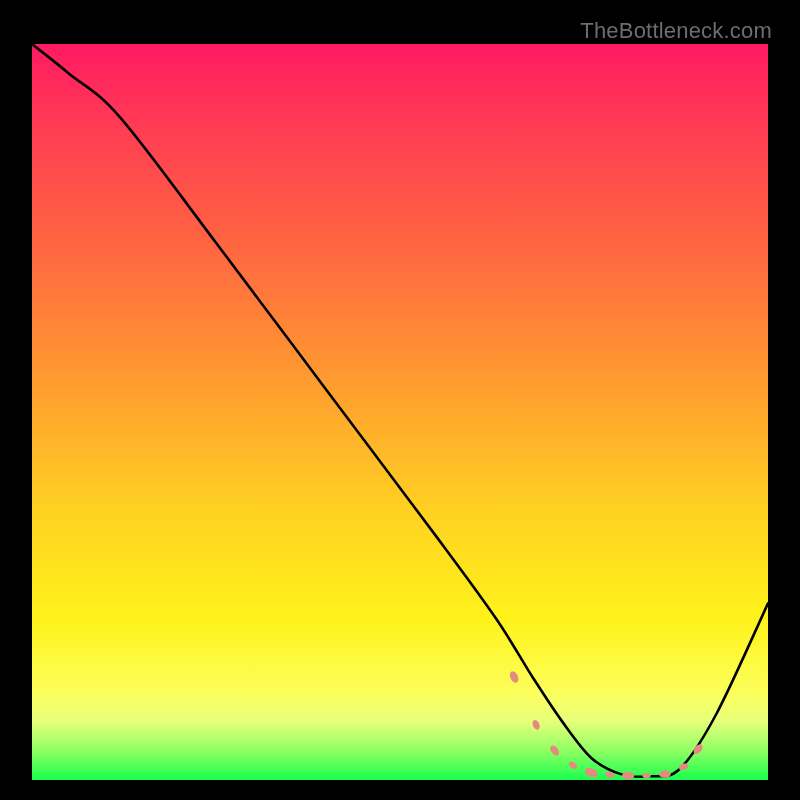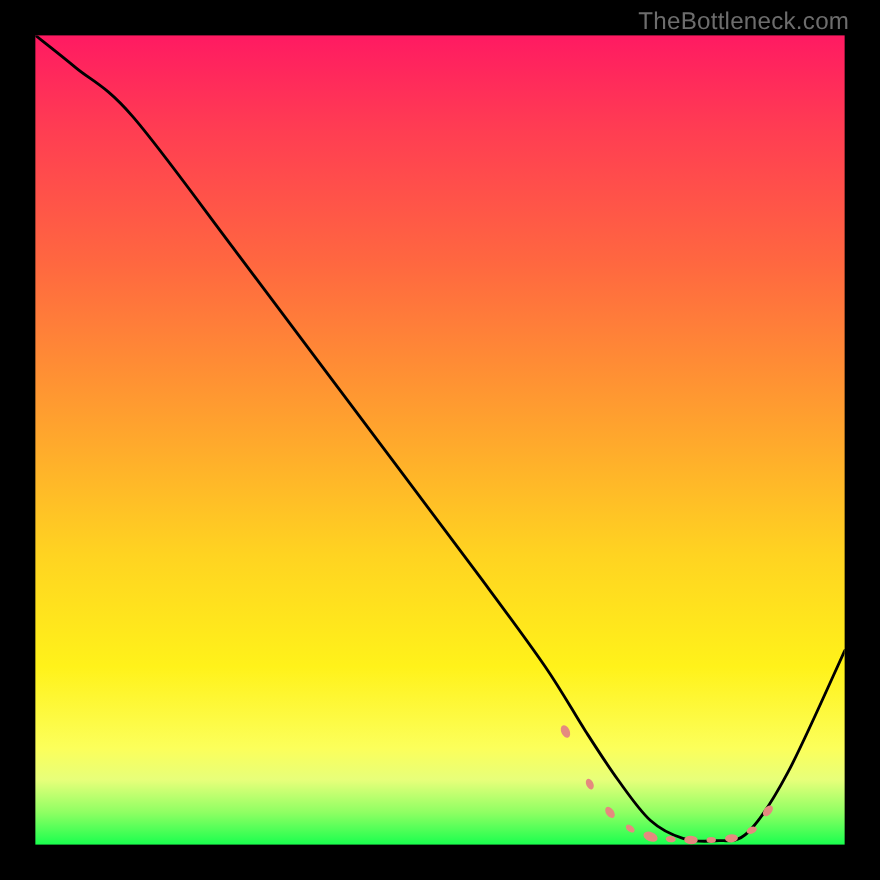--- a/index.html
+++ b/index.html
@@ -7,20 +7,21 @@
     padding: 0;
     width: 800px;
     height: 800px;
     background: #000;
     overflow: hidden;
   }
   .stage {
     position: relative;
     width: 800px;
     height: 652px;
+    margin-top: 12px;
   }
   .plot-area {
     position: absolute;
     left: 30px;
     top: 30px;
     width: 740px;
     height: 740px;
     box-sizing: border-box;
     border: 2px solid #000;
     overflow: hidden;

